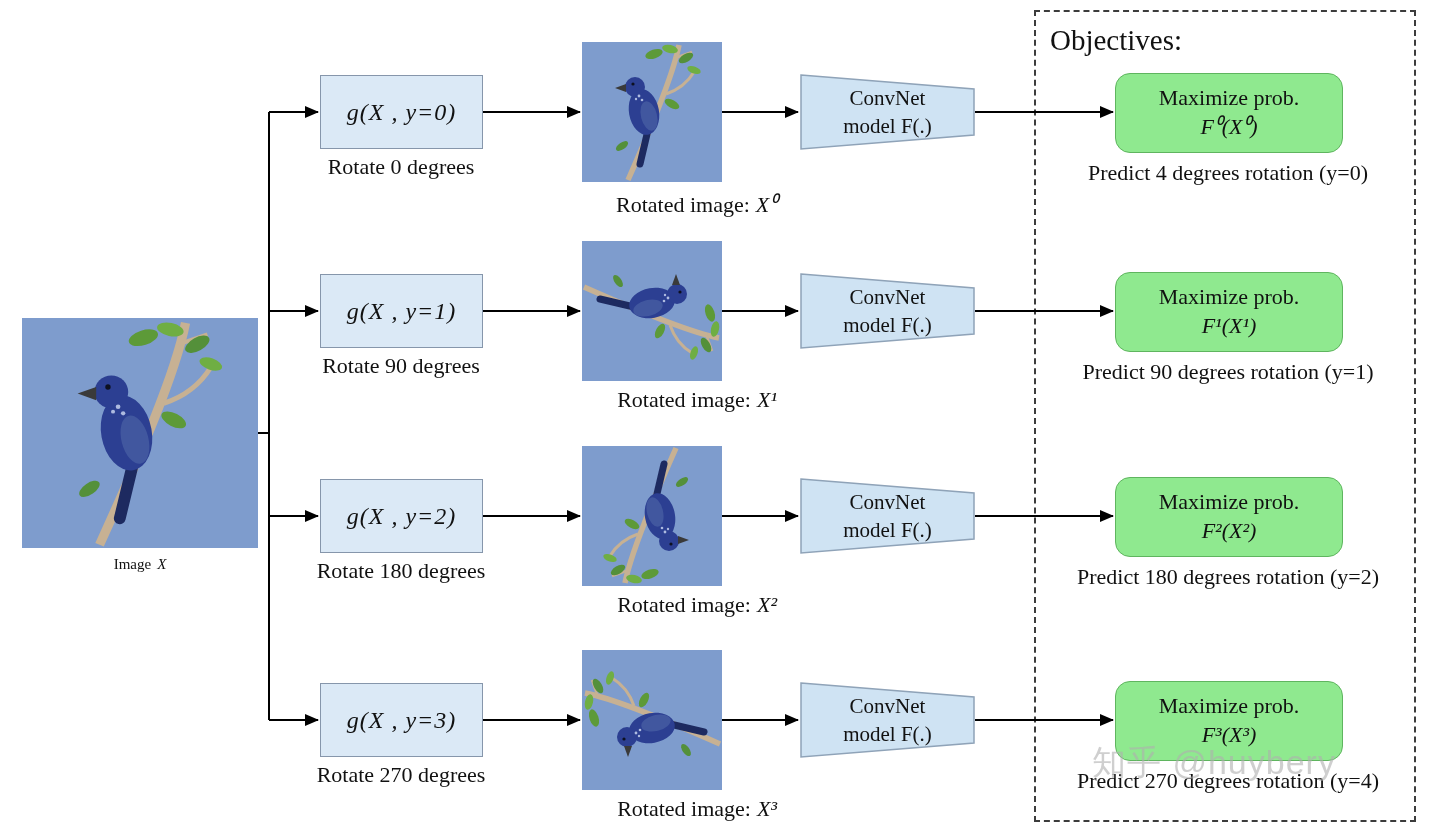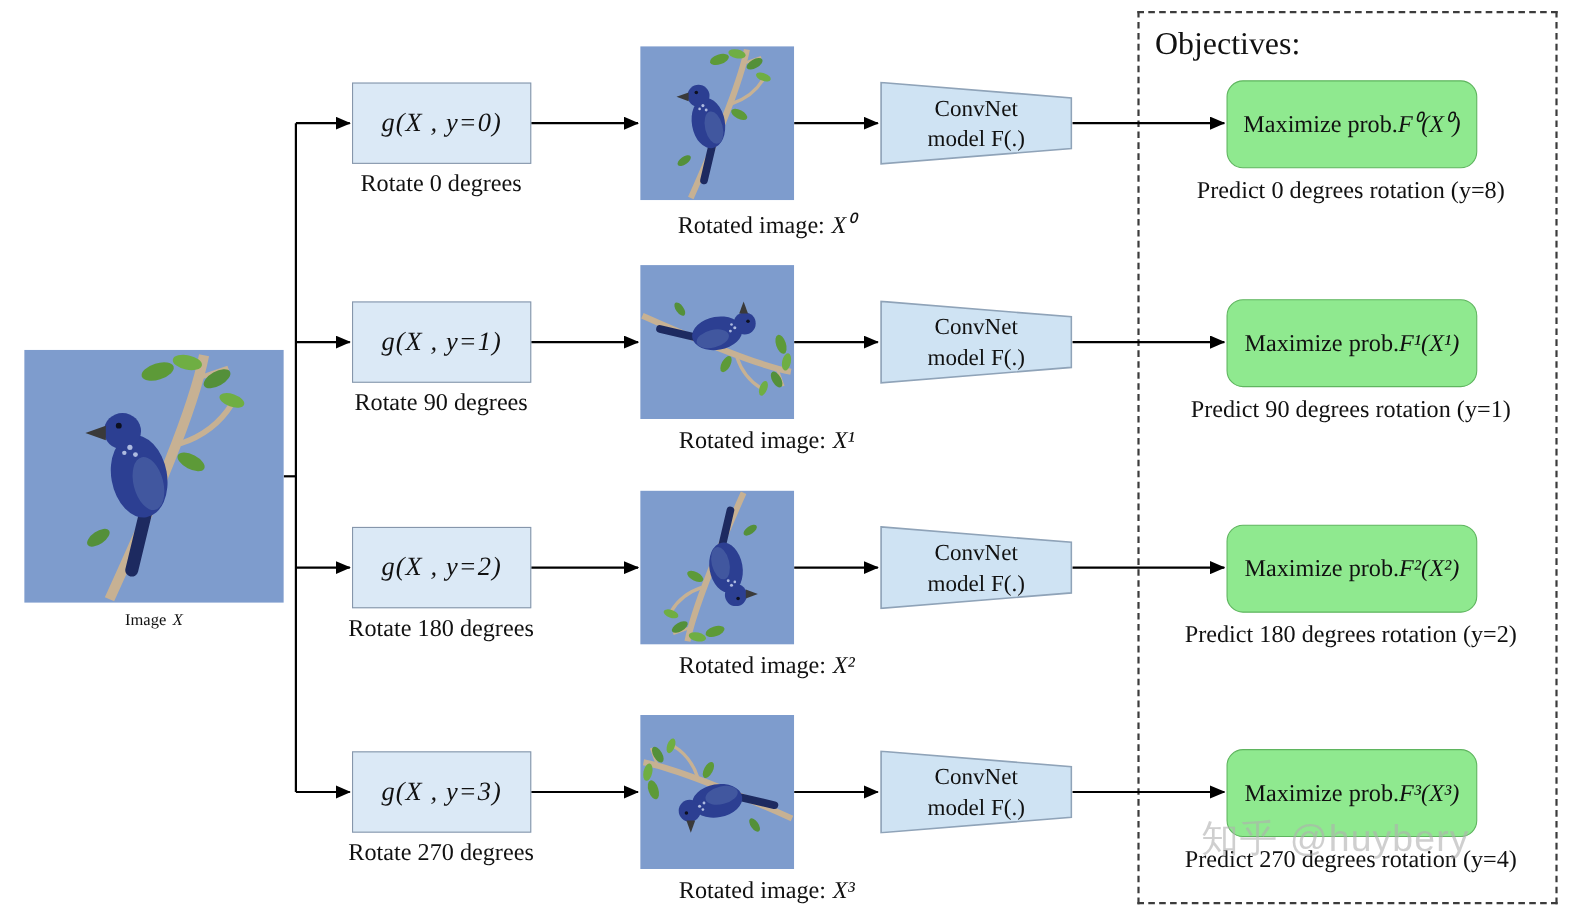--- a/index.html
+++ b/index.html
@@ -25,21 +25,21 @@
   .math{font-style:italic;}
   .sp{display:inline-block;width:6px;}
 
   .trap{position:absolute;left:800px;top:calc(var(--cy) - 38px);width:175px;height:76px;}
   .trap svg{position:absolute;inset:0;}
   .trap-text{position:absolute;inset:0;display:flex;flex-direction:column;align-items:center;
         justify-content:center;font-size:21px;line-height:1.35;}
 
   .greenbox{position:absolute;left:1115px;top:calc(var(--cy) - 39px);width:226px;height:78px;
         background:#8fe98f;border:1.5px solid #5fb55f;border-radius:15px;
-        display:flex;flex-direction:row;align-items:center;justify-content:center;
+        display:flex;flex-direction:column;align-items:center;justify-content:center;
         font-size:22px;line-height:1.3;}
   .predict{position:absolute;left:1040px;top:calc(var(--cy) + 48px);width:376px;
         text-align:center;font-size:22px;}
 
   .imgx{position:absolute;left:22px;top:318px;width:236px;height:230px;}
   .imgx svg{width:100%;height:100%;display:block;}
   .imgx-label{position:absolute;left:22px;top:556px;width:236px;text-align:center;font-size:15px;}
 
   .objbox{position:absolute;left:1034px;top:10px;width:378px;height:808px;
         border:2px dashed #3c3c3c;}
@@ -148,21 +148,21 @@
         </svg>
       <div class="trap-text">
         <div>ConvNet</div>
         <div>model F(.)</div>
       </div>
     </div>
     <div class="greenbox">
       <div>Maximize prob.</div>
       <div class="math">F⁰(X⁰)</div>
     </div>
-    <div class="predict">Predict 0 degrees rotation (y=8)</div>
+    <div class="predict">Predict 4 degrees rotation (y=0)</div>
   </div>
 
   <div class="row r1">
     <div class="gbox">
       <span class="gtext">g(X , y=1)</span>
     </div>
     <div class="rot-label">Rotate 90 degrees</div>
     <div class="rimg">
       <svg class="rotate-90" viewBox="0 0 140 140" preserveAspectRatio="none">
           <use href="#bird-scene"></use>

